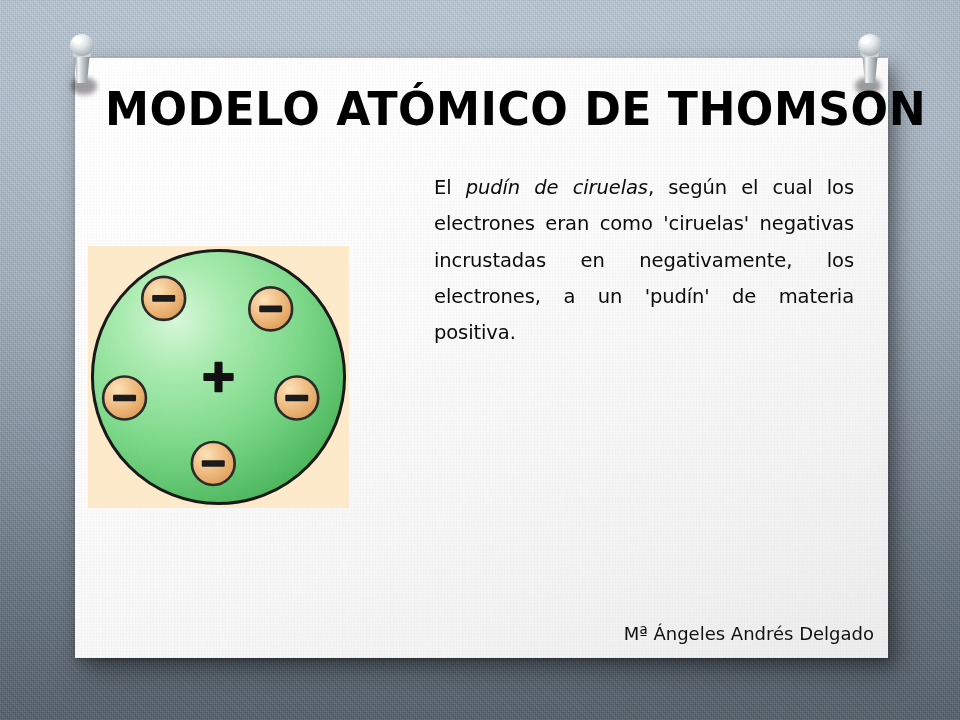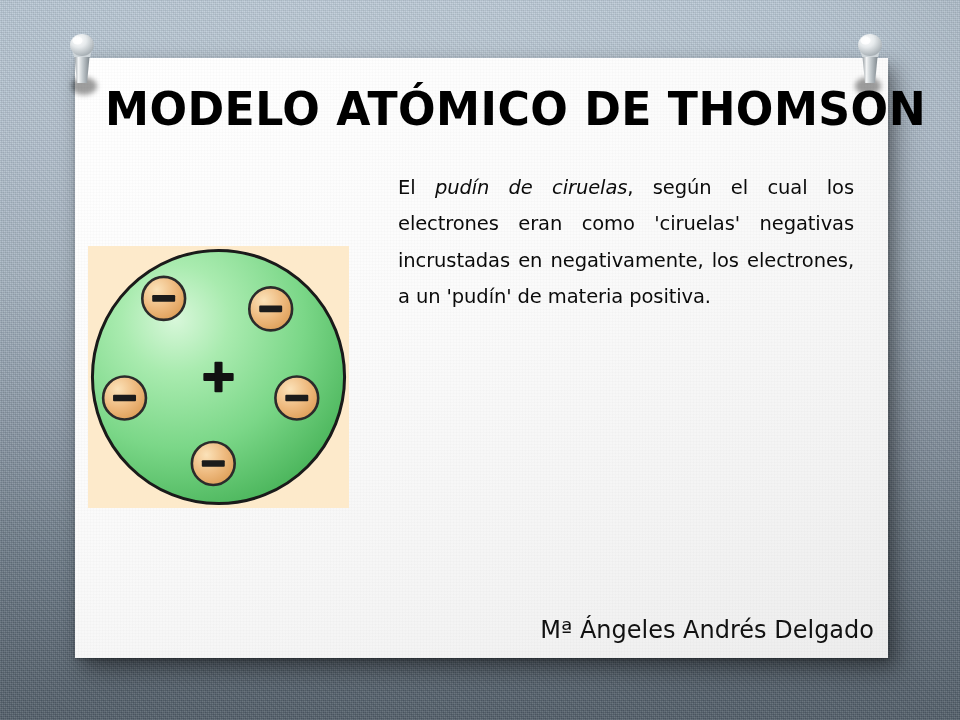--- a/index.html
+++ b/index.html
@@ -145,30 +145,30 @@
     font-family: "DejaVu Sans", sans-serif;
     font-size: 19.5px;
     color: #0b0b0b;
   }
   .para {
     margin: 0 0 12px 0;
     text-align: justify;
     line-height: 1.86;
     letter-spacing: -0.1px;
   }
-  .para:last-child { margin-bottom: 0; }
+  .para:last-child { margin-bottom: 0; margin-left: 36px; }
   .para em { font-style: italic; }
 
   
   #credit {
     position: absolute;
     right: 14px;
     bottom: 14px;
     font-family: "DejaVu Sans", sans-serif;
-    font-size: 24px;
+    font-size: 18px;
     color: #111111;
     white-space: nowrap;
   }
 </style>
 </head>
 <body>
 
 <div id="slide">
 
   <svg class="pin" id="pin-left" viewBox="0 0 46 78">

